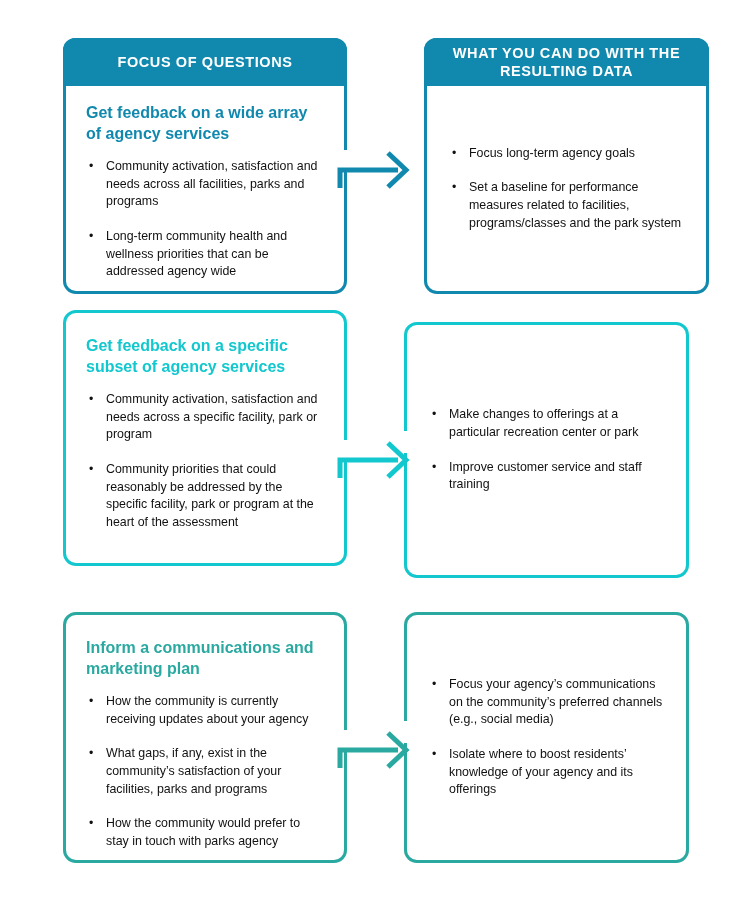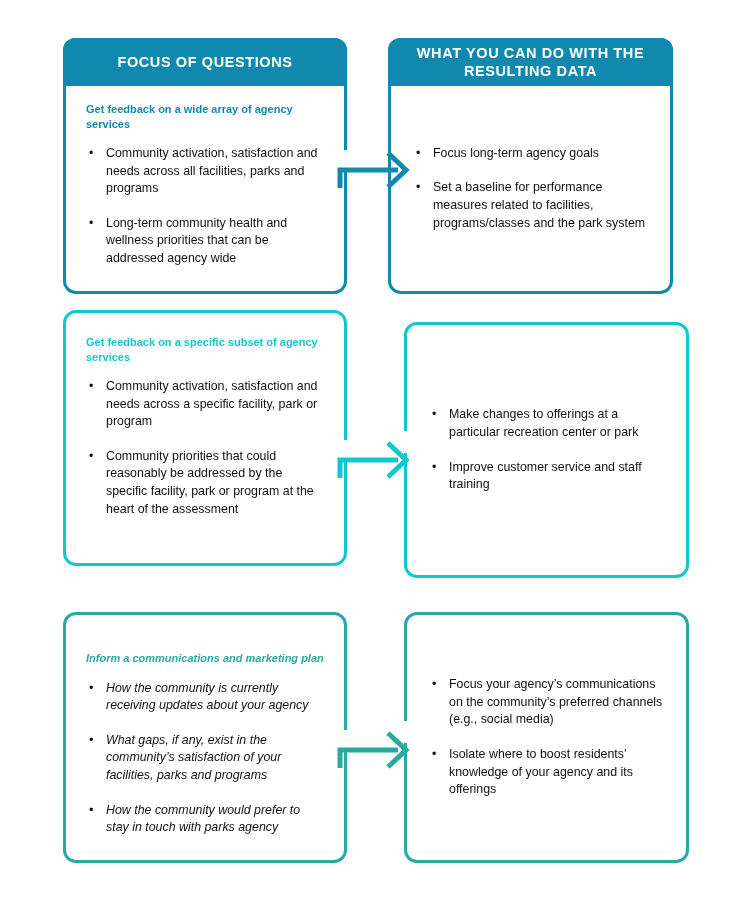--- a/index.html
+++ b/index.html
@@ -57,21 +57,21 @@
     left: 0;
     right: 0;
     top: 0;
     bottom: 0;
     padding: 16px 20px 10px 20px;
     box-sizing: border-box;
   }
 
   .box-title {
     font-weight: bold;
-    font-size: 11px;
+    font-size: 16px;
     line-height: 1.32;
     margin: 0 0 14px 0;
   }
 
   ul.bullets {
     list-style: none;
     margin: 0;
     padding: 0;
   }
   ul.bullets li {
@@ -129,21 +129,21 @@
           <span>Community activation, satisfaction and needs across all facilities, parks and programs</span>
         </li>
         <li>
           <span class="dot">•</span>
           <span>Long-term community health and wellness priorities that can be addressed agency wide</span>
         </li>
       </ul>
     </div>
   </div>
 
-  <div class="box has-header" style="left:388px; top:38px; width:285px; height:256px; border-color:#1189ae;">
+  <div class="box has-header" style="left:424px; top:38px; width:285px; height:256px; border-color:#1189ae;">
     <div class="col-header" style="left:-3px; top:-3px; width:285px; height:48px; background:#1189ae;">
       <span>WHAT YOU CAN DO WITH THE RESULTING DATA</span>
     </div>
     <div class="box-inner centered" style="top:45px;">
       <ul class="bullets">
         <li>
           <span class="dot">•</span>
           <span>Focus long-term agency goals</span>
         </li>
         <li>
@@ -195,21 +195,21 @@
 
   <div class="gap" style="left:343px; top:440px; width:8px; height:22px;"></div>
   <div class="gap" style="left:401px; top:431px; width:8px; height:22px;"></div>
 
   <svg class="arrow-svg" style="left:336px; top:420px;" width="80" height="60" viewBox="0 0 80 60">
     <path d="M 4 58 L 4 40 L 62 40" fill="none" stroke="#12c8ce" stroke-width="5" stroke-linecap="butt" stroke-linejoin="miter"></path>
     <path d="M 52 23 L 70 40 L 52 57" fill="none" stroke="#12c8ce" stroke-width="5" stroke-linecap="butt" stroke-linejoin="miter"></path>
   </svg>
 
   <div class="box" style="left:63px; top:612px; width:284px; height:251px; border-color:#2aa9a0;">
-    <div class="box-inner" style="padding-top:36px;font-style:italic;">
+    <div class="box-inner" style="padding-top:22px;">
       <div class="box-title" style="color:#2aa9a0;">Inform a communications and marketing plan</div>
       <ul class="bullets">
         <li>
           <span class="dot">•</span>
           <span>How the community is currently receiving updates about your agency</span>
         </li>
         <li>
           <span class="dot">•</span>
           <span>What gaps, if any, exist in the community’s satisfaction of your facilities, parks and programs</span>
         </li>

